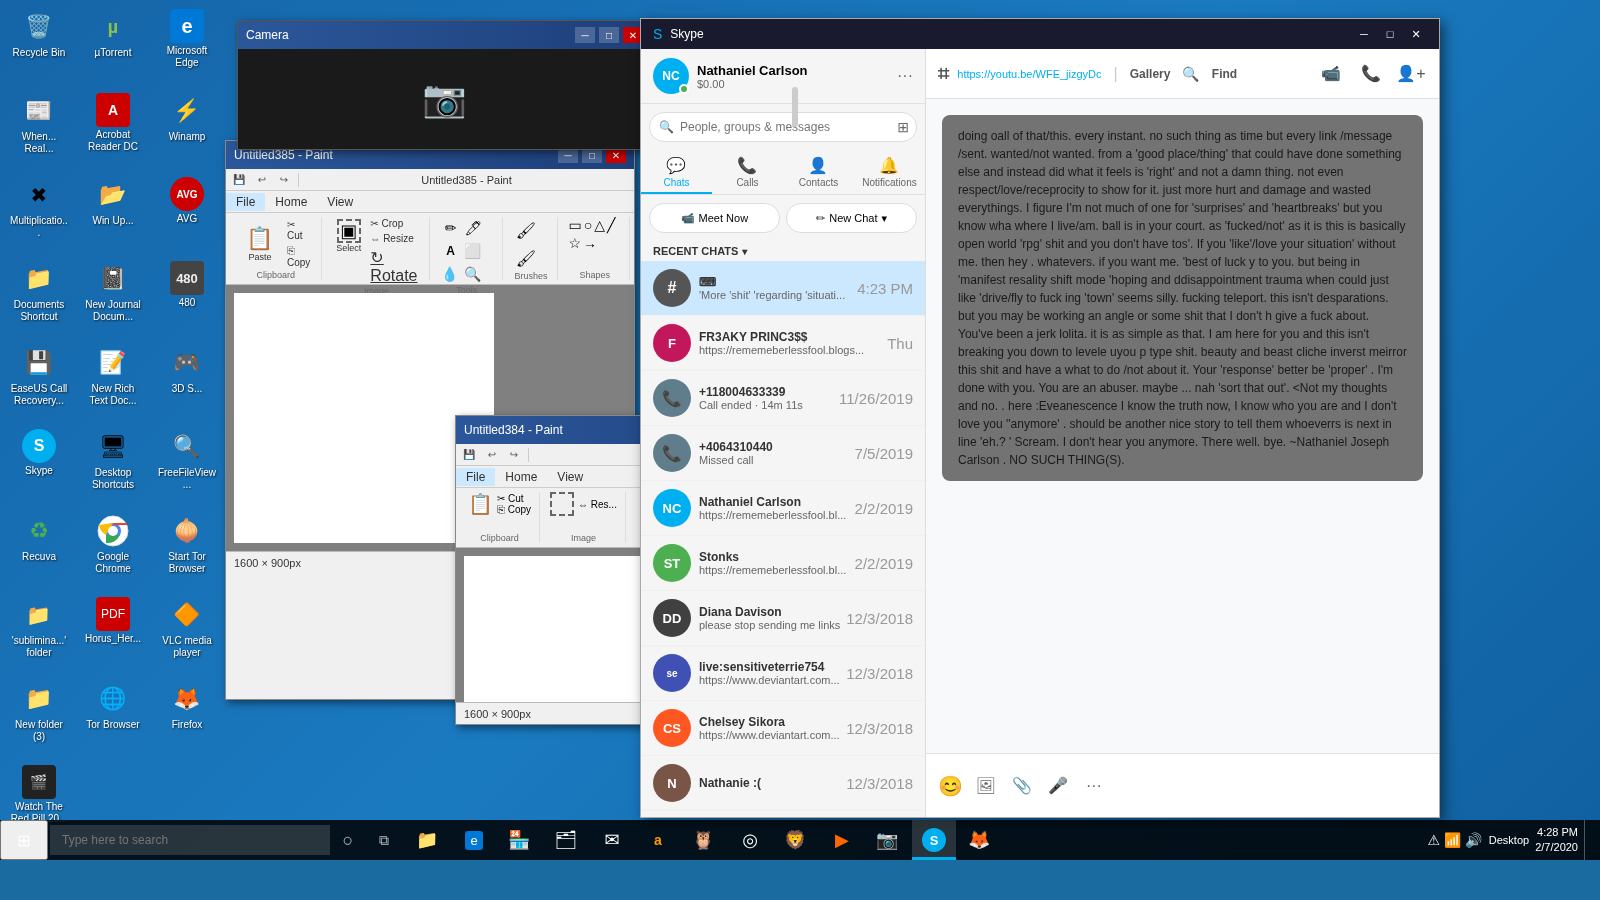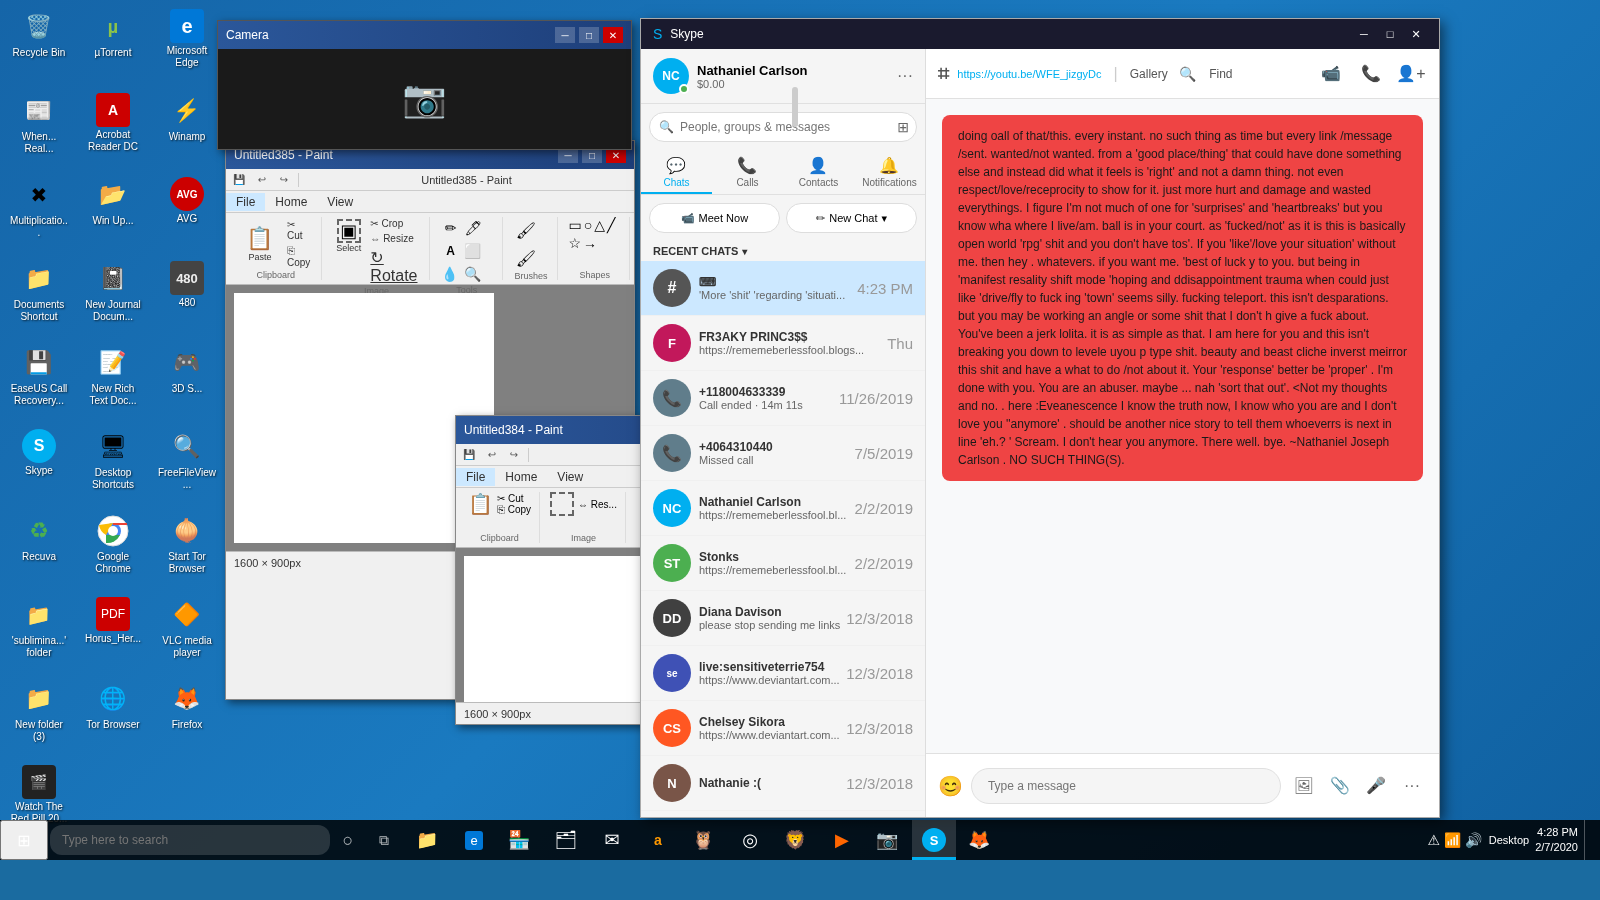--- a/index.html
+++ b/index.html
@@ -170,21 +170,21 @@
       padding: 0 8px;
       font-size: 11px;
       color: #333;
       gap: 20px;
     }
 
     
     .camera-window {
       position: absolute;
       top: 20px;
-      left: 217px;
+      left: 237px;
       width: 415px;
       height: 130px;
       background: #1a1a1a;
       border: 1px solid #555;
       box-shadow: 3px 3px 8px rgba(0,0,0,0.5);
       z-index: 11;
     }
 
     
     .skype-window {
@@ -452,21 +452,21 @@
     }
 
     .chat-messages {
       flex: 1;
       padding: 16px;
       overflow-y: auto;
       background: #f8f9fa;
     }
 
     .message-bubble {
-      background: #ef4444;
+      background: #737373;
       border-radius: 8px;
       padding: 12px 16px;
       font-size: 12px;
       line-height: 1.5;
       color: #1a1a1a;
       max-width: 100%;
     }
 
     .chat-input-area {
       height: 64px;
@@ -521,21 +521,21 @@
       cursor: pointer;
       color: white;
       font-size: 16px;
     }
 
     .taskbar-search {
       width: 280px;
       height: 30px;
       background: rgba(255,255,255,0.15);
       border: none;
-      border-radius: 12px;
+      border-radius: 0;
       padding: 0 12px;
       color: rgba(255,255,255,0.7);
       font-size: 12px;
       margin-left: 2px;
     }
 
     .taskbar-cortana {
       width: 36px; height: 36px;
       display: flex; align-items: center; justify-content: center;
       color: rgba(255,255,255,0.7);
@@ -618,21 +618,21 @@
       border: none;
       cursor: pointer;
       font-size: 10px;
       color: #555;
       display: flex; align-items: center; justify-content: center;
     }
     .qa-separator { width: 1px; height: 14px; background: #ccc; margin: 0 2px; }
     .qa-title { flex: 1; text-align: center; font-size: 11px; color: #333; }
 
     .hash-icon { font-size: 20px; font-weight: bold; color: #555; }
-    .gallery-link { font-size: 12px; color: #555; }
+    .gallery-link { font-size: 12px; color: #555; font-weight: bold; }
 
   </style>
 </head>
 <body>
 
 <div class="desktop">
 
   <div class="desktop-icons-grid">
 
     <div class="desktop-icon">
@@ -1092,21 +1092,20 @@
         <div class="chat-messages">
           <div class="message-bubble">doing oall of that/this. every instant. no such thing as time but every link /message /sent. wanted/not wanted. from a 'good place/thing' that could have done something else and instead did what it feels is 'right' and not a damn thing. not even respect/love/receprocity to show for it. just more hurt and damage and wasted everythings. I figure I'm not much of one for 'surprises' and 'heartbreaks' but you know wha where I live/am. ball is in your court. as 'fucked/not' as it is this is basically open world 'rpg' shit and you don't have tos'. If you 'like'/love your situation' without me. then hey . whatevers. if you want me. 'best of luck y to you. but being in 'manifest resality shift mode 'hoping and ddisappointment trauma when could just like 'drive/fly to fuck ing 'town' seems silly. fucking teleport. this isn't desparations. but you may be working an angle or some shit that I don't h give a fuck about. You've been a jerk lolita. it is as simple as that. I am here for you and this isn't breaking you down to levele uyou p type shit. beauty and beast cliche inverst meirror this shit and have a what to do /not about it. Your 'response' better be 'proper' . I'm done with you. You are an abuser. maybe ... nah 'sort that out'. &lt;Not my thoughts and no. . here :Eveanescence I know the truth now, I know who you are and I don't love you ''anymore' . should be another nice story to tell them whoeverrs is next in line 'eh.? ' Scream. I don't hear you anymore. There well. bye. ~Nathaniel Joseph Carlson . NO SUCH THING(S).</div>
         </div>
 
         <div style="position:absolute;right:640px;top:68px;width:8px;height:700px;">
           <div style="width:6px;background:#ccc;height:40px;border-radius:3px;margin:0 auto;"></div>
         </div>
 
         <div class="chat-input-area">
           <span class="chat-input-emoji">😊</span>
-          <input type="text" class="chat-input" placeholder="Type a message" style="">
           <div class="chat-input-actions">
             <button class="chat-input-action-btn">🖼</button>
             <button class="chat-input-action-btn">📎</button>
             <button class="chat-input-action-btn">🎤</button>
             <button class="chat-input-action-btn">···</button>
           </div>
         </div>
       </div>
     </div>
   </div>

